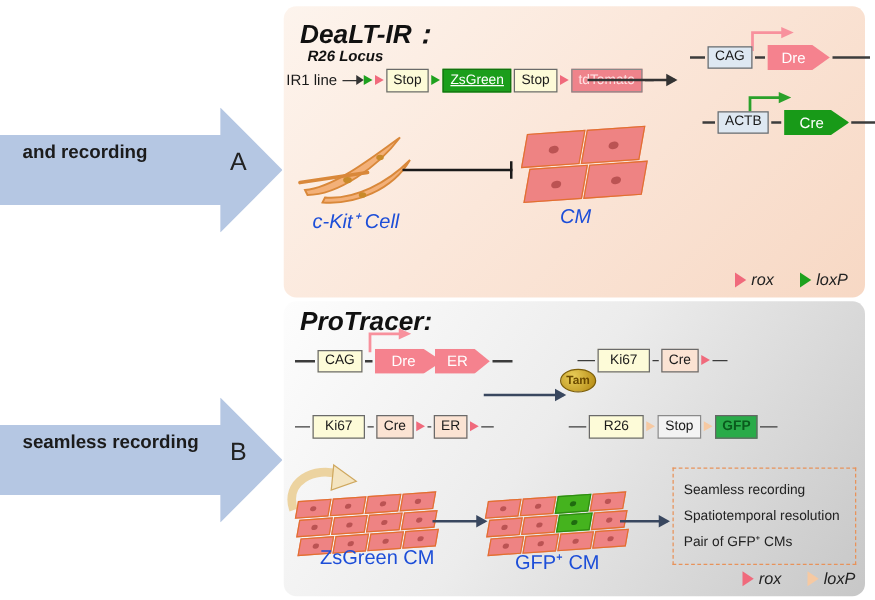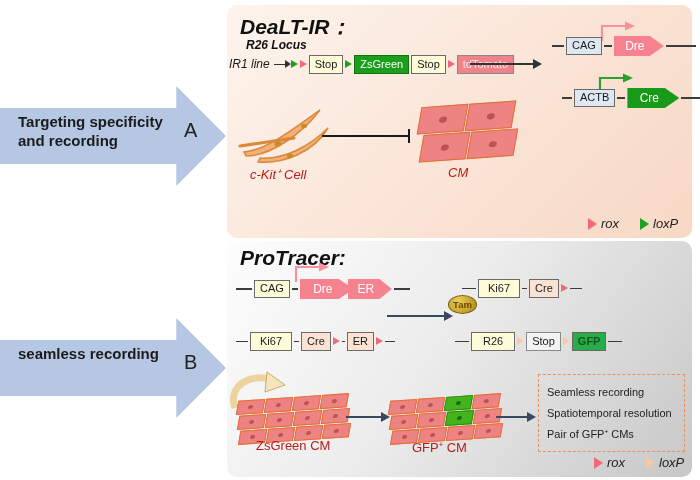--- a/index.html
+++ b/index.html
@@ -20,21 +20,21 @@
   .bigarrow .atext{position:absolute;left:18px;top:27px;font-weight:bold;
      font-size:15px;line-height:1.25;color:#1b1b1b;}
   .bigarrow .aletter{position:absolute;left:184px;top:33px;font-size:20px;color:#222;}
 
   
   .construct{position:absolute;display:flex;align-items:center;column-gap:2px;}
   .seg{height:1.6px;background:#3c3c3c;flex:none;}
   .gbox{border:1.2px solid #6a6a6a;background:#fdfbd8;font-size:11px;line-height:1.25;
         padding:1.5px 5px;white-space:nowrap;flex:none;color:#1a1a1a;}
   .gbox.bluebox{background:#dee8f2;}
-  .gbox.greenbox{background:#1b9e1b;color:#fff;border-color:#14720f;}
+  .gbox.greenbox{background:#1b9e1b;color:#fff;border-color:#14720f;text-decoration:underline;}
   .gbox.pinkbox{background:#ef838b;color:#ffe3e5;border-color:#888;}
   .gbox.peachbox{background:#fbe3d3;}
   .gbox.graybox{background:#f3f3f3;border-color:#8a8a8a;}
   .gbox.gfpbox{background:#29ab49;color:#0a5a1d;font-weight:bold;border-color:#666;}
 
   .tri{width:0;height:0;border-top:4.5px solid transparent;border-bottom:4.5px solid transparent;
        border-left:7px solid #f06a7c;flex:none;}
   .tri.green{border-left-color:#1ea11e;}
   .tri.peach{border-left-color:#f6c9a2;}
   .tri.lg{border-top-width:6px;border-bottom-width:6px;border-left-width:9px;}
@@ -53,22 +53,22 @@
   .farrow::after{content:"";position:absolute;right:-2px;top:-4.3px;
      border-left:9px solid #39475f;border-top:5px solid transparent;border-bottom:5px solid transparent;}
   .farrow.dark{background:#333;}
   .farrow.dark::after{border-left-color:#333;}
 
   .inhibit{position:absolute;height:1.8px;background:#1a1a1a;}
   .inhibit::after{content:"";position:absolute;right:0;top:-6px;width:2px;height:14px;background:#1a1a1a;}
 
   .ptitle{position:absolute;font-weight:bold;font-style:italic;font-size:21px;color:#111;}
   .sublabel{position:absolute;font-weight:bold;font-style:italic;font-size:12px;color:#111;}
-  .itallabel{font-style:italic;font-size:12px;white-space:nowrap;flex:none;margin-right:2px;}
-  .caption{position:absolute;font-size:13px;color:#b91c1c;}
+  .itallabel{font-size:12px;white-space:nowrap;flex:none;margin-right:2px;}
+  .caption{position:absolute;font-size:16px;color:#1d4ed8;}
   .caption.it{font-style:italic;}
 
   .legend{position:absolute;display:flex;align-items:center;gap:4px;
           font-style:italic;font-size:13px;color:#222;}
 
   .prom{position:absolute;}
 
   
   .cellgrid{position:absolute;display:flex;flex-direction:column;gap:1px;transform:rotate(-4deg);}
   .crow{display:flex;gap:1px;}
@@ -93,21 +93,20 @@
 <body>
 
 <div id="screen">
 
   <div class="panel panel-a"></div>
   <div class="panel panel-b"></div>
 
   <div class="bigarrow" style="left:0;top:86px">
     <div class="shape"></div>
     <div class="atext">
-      <div>Targeting specificity</div>
       <div>and recording</div>
     </div>
     <div class="aletter">A</div>
   </div>
 
   <div class="bigarrow" style="left:0;top:318px">
     <div class="shape"></div>
     <div class="atext">
       <div>seamless recording</div>
     </div>

